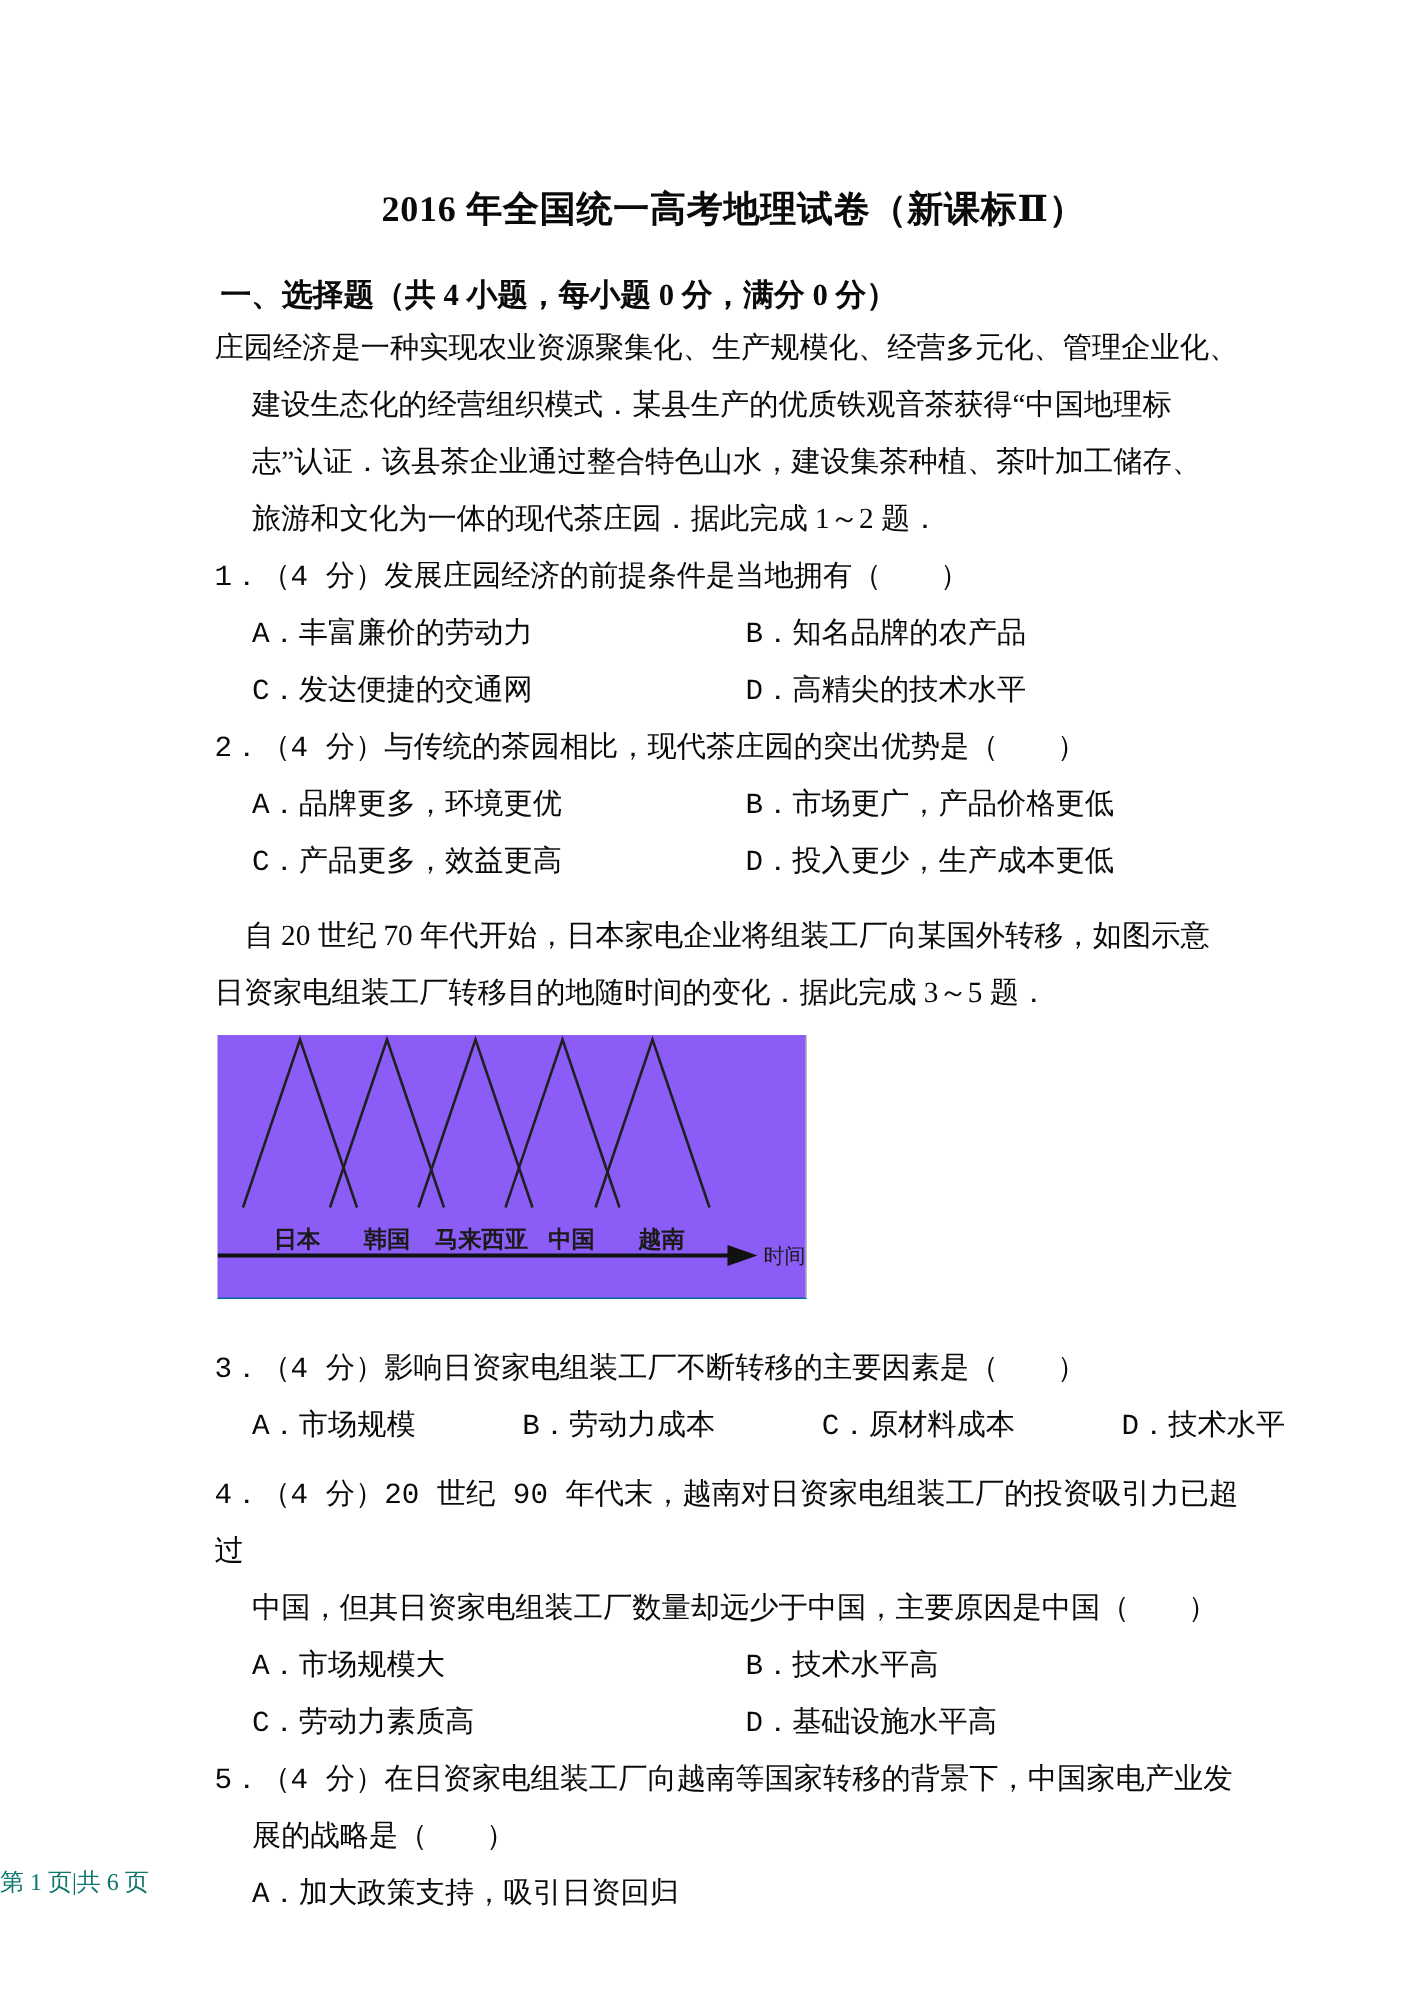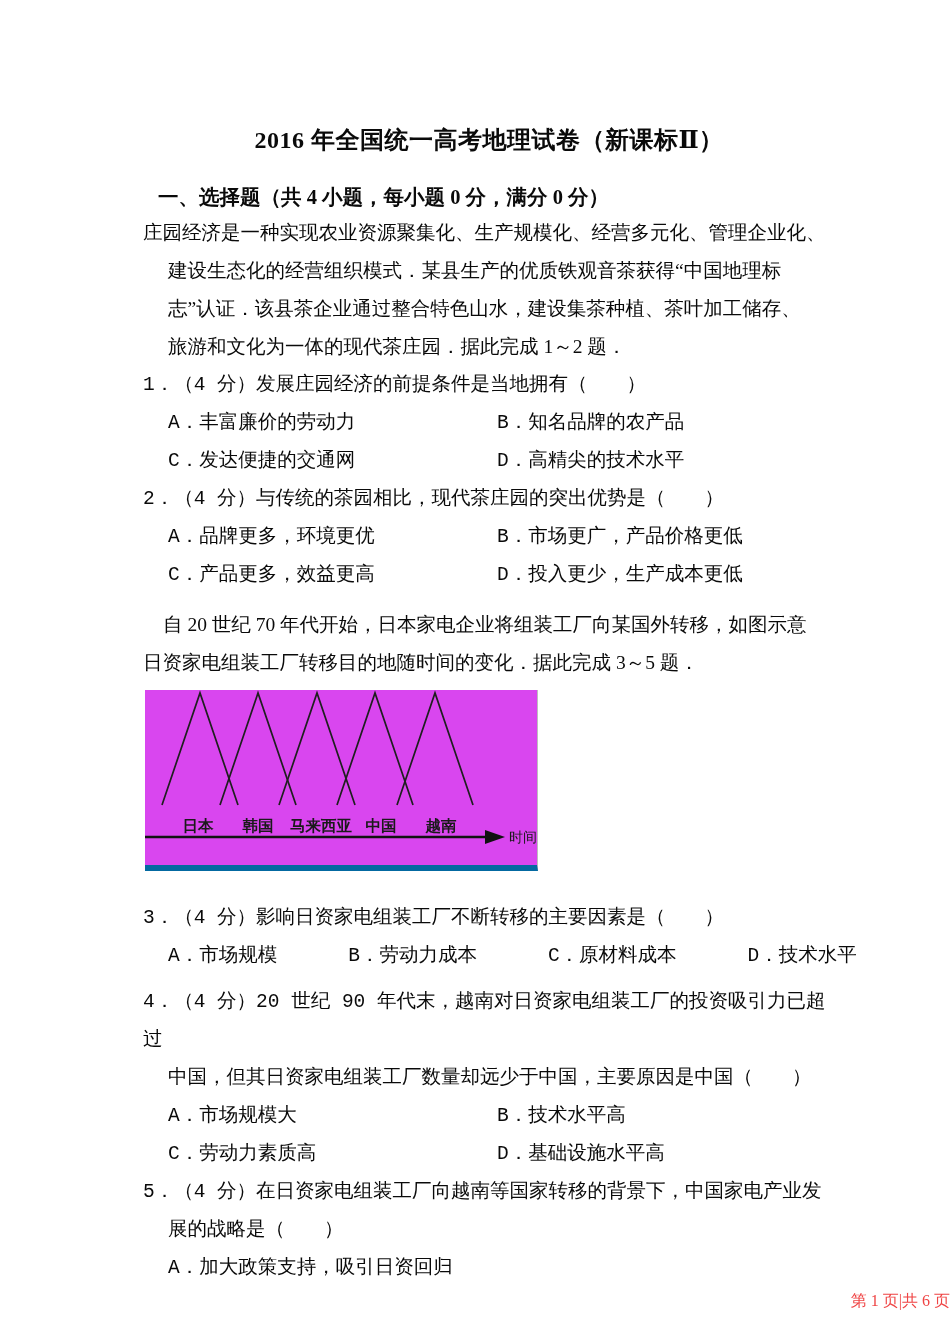--- a/index.html
+++ b/index.html
@@ -9,21 +9,21 @@
     color:#0a0a0a;
   }
   .page { position:relative; width:950px; height:1344px; }
   .content { padding:124px 115px 0 143px; }
 
   .doc-title {
     margin:0; text-align:center;
     font-size:24px; font-weight:bold; line-height:32px; letter-spacing:0.5px;
   }
   .section-heading {
-    margin:26px 0 0 15px;
+    margin:26px 0 0 4px;
     font-size:20.5px; font-weight:bold; line-height:30px;
   }
 
   .bodytext { font-size:19.5px; line-height:38px; }
 
   .passage1 { margin-top:2px; }
   .passage1 .line.cont { padding-left:25px; }
   .passage2 { margin-top:12px; }
   .passage2 .line.first { padding-left:20px; }
 
@@ -33,39 +33,39 @@
   .stem .line.cont { padding-left:25px; }
   .options { margin-left:25px; }
   .options.grid2 { display:grid; grid-template-columns:329px 1fr; }
   .options.row4 { display:flex; gap:71px; }
   .opt { line-height:38px; white-space:nowrap; }
 
   .figure-box {
     margin:8px 0 0 2px;
     width:392px; height:175px;
     border-right:1px solid #bdbdbd;
-    border-bottom:6px solid #0369a1;
-    background:#d946ef;
+    border-bottom:1px solid #0369a1;
+    background:#8b5cf6;
   }
   .figure-box svg { display:block; }
   .peak { fill:none; stroke:#1f1f1f; stroke-width:1.7; }
   .axis { stroke:#111111; stroke-width:2.6; }
   .axis-head { fill:#111111; stroke:none; }
   .fig-label {
     font-family:"Liberation Serif","DejaVu Serif",serif;
     font-size:15.5px; font-weight:600; fill:#1a1a1a;
   }
   .fig-axis-label {
     font-family:"Liberation Serif","DejaVu Serif",serif;
     font-size:14px; fill:#1a1a1a;
   }
 
   .page-footer {
-    position:absolute; left:0; right:0; top:1291px;
-    text-align:right; font-size:16px; line-height:20px; color:#ef4444;
+    position:absolute; left:0; right:0; top:1246px;
+    text-align:left; font-size:16px; line-height:20px; color:#0f766e;
   }
 </style>
 </head>
 <body>
 
 <div class="page">
   <div class="content">
 
     <h1 class="doc-title">2016 年全国统一高考地理试卷（新课标Ⅱ）</h1>
 

